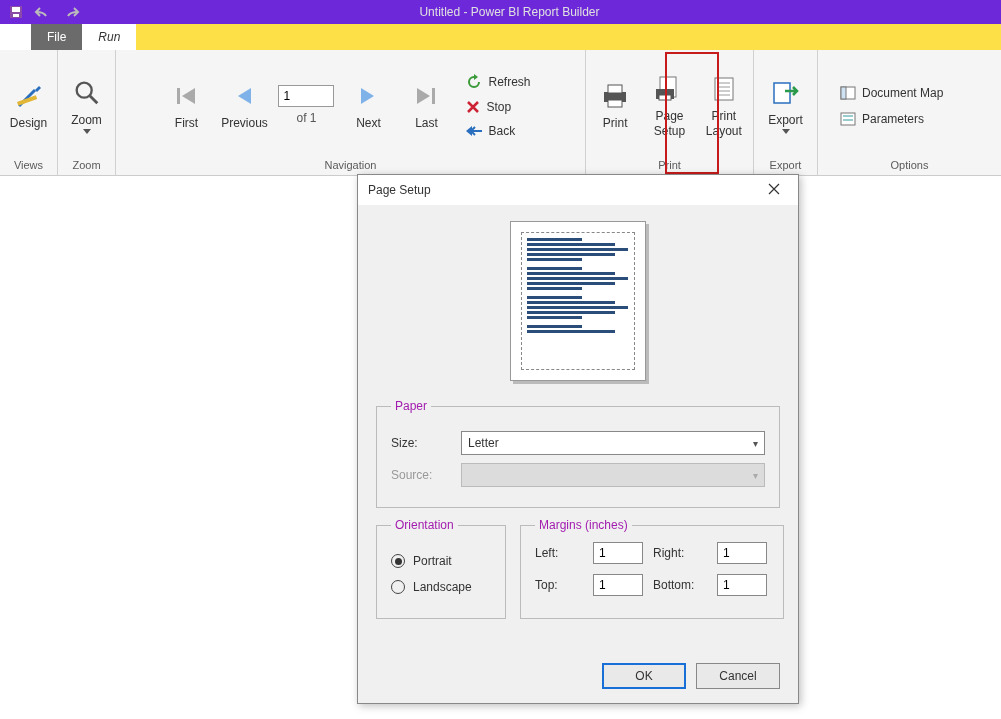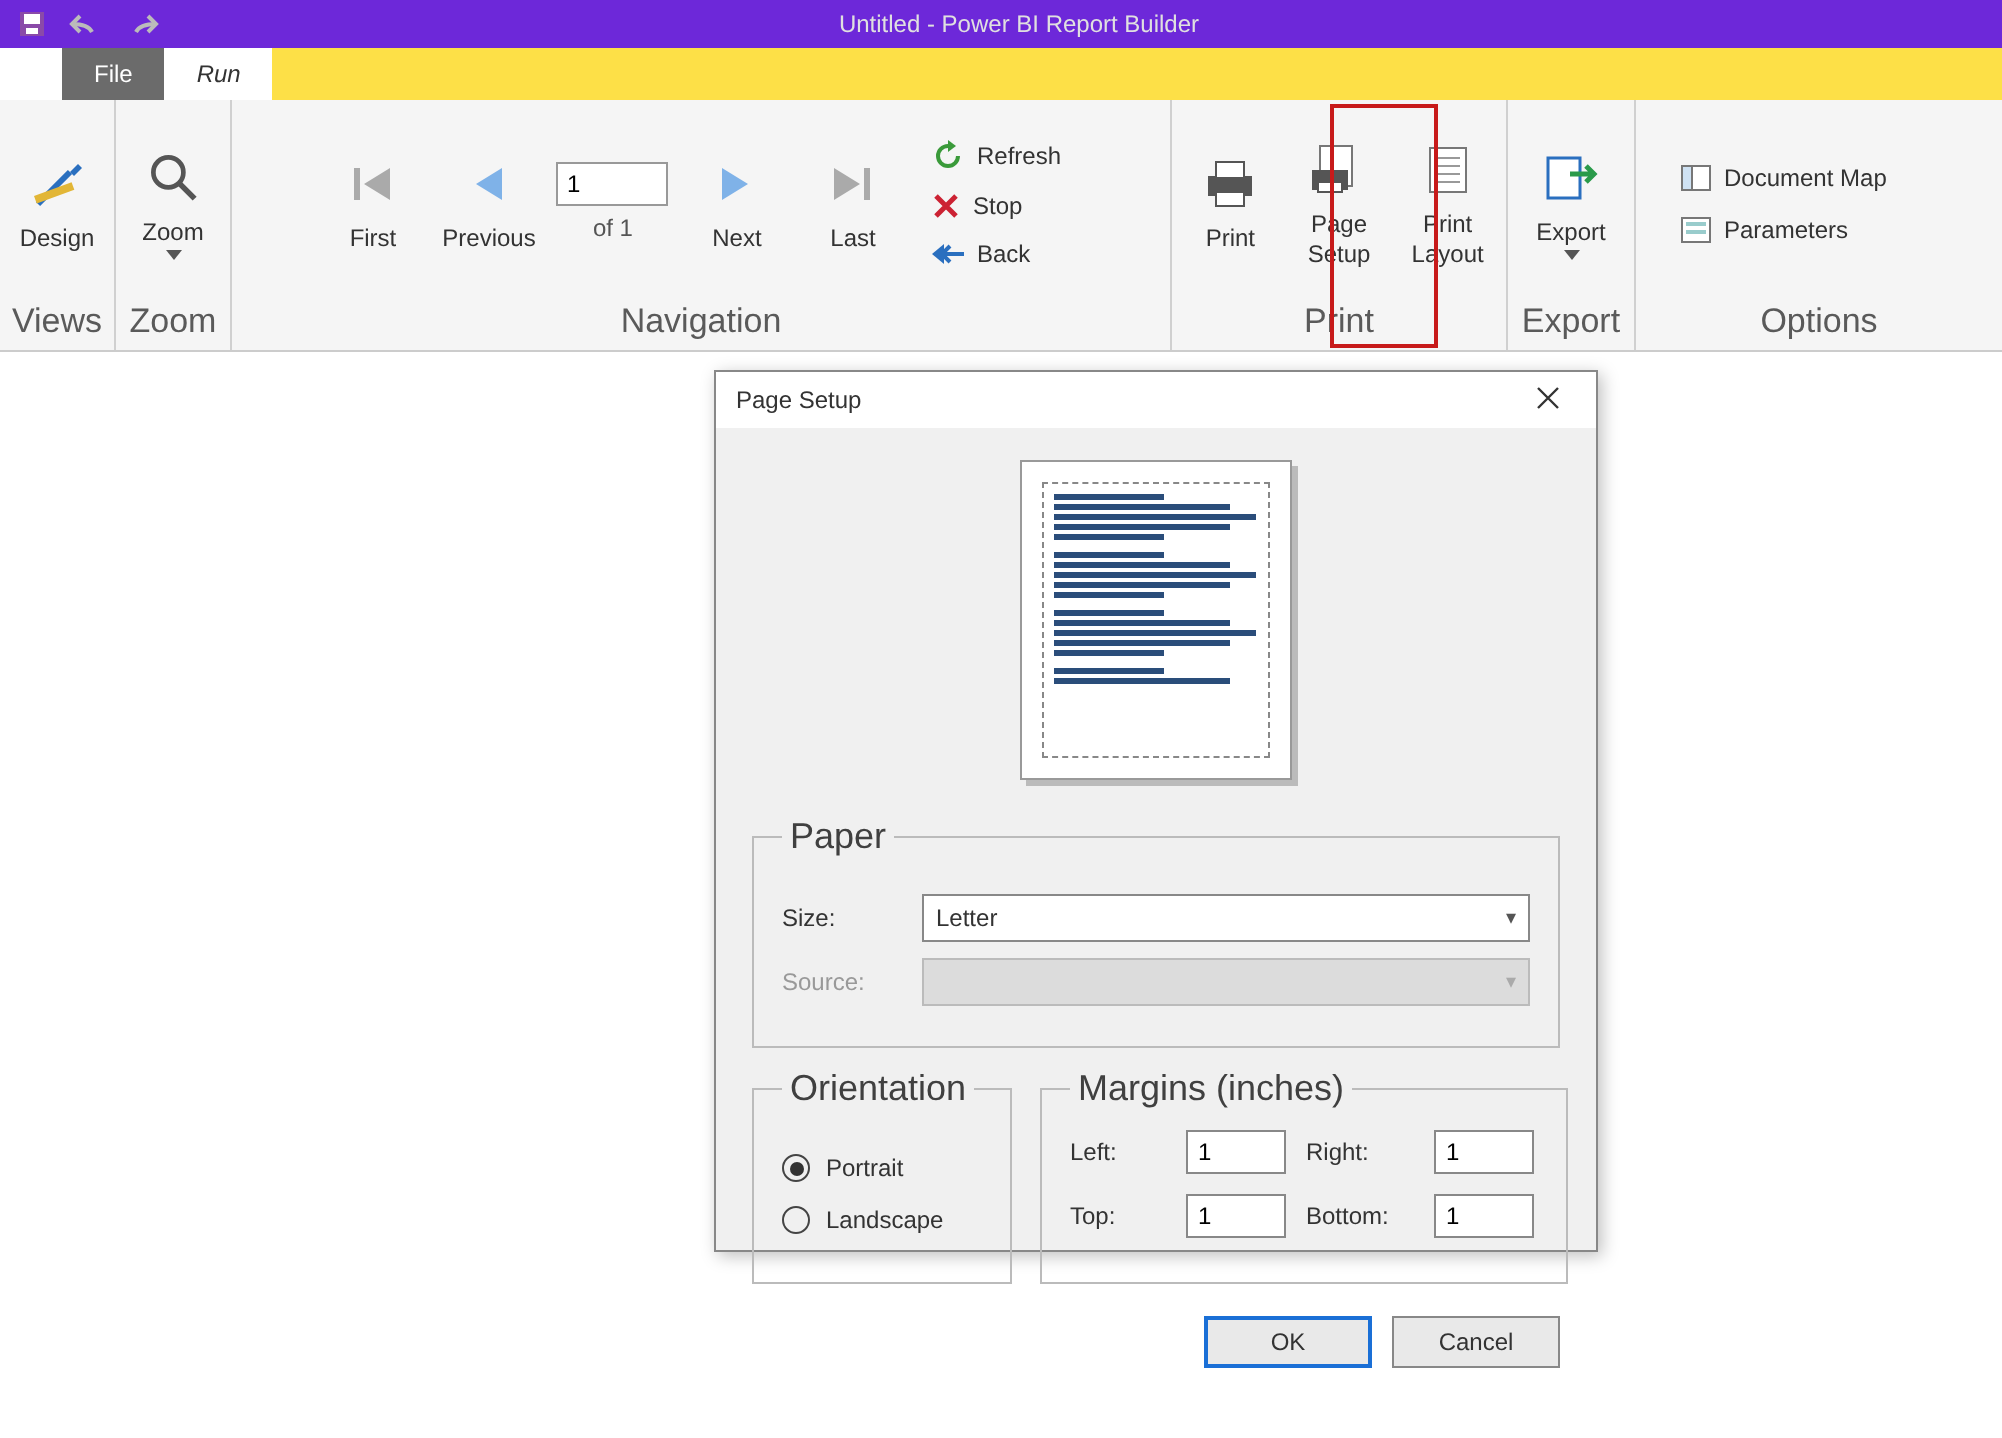--- a/index.html
+++ b/index.html
@@ -78,21 +78,21 @@
     display: flex;
     flex-direction: column;
     border-right: 1px solid #d0d0d0;
     padding: 4px 6px 2px;
   }
   .group:last-child { border-right: none; }
   .group-body { flex: 1; display: flex; align-items: center; gap: 8px; justify-content: center; }
   .group-label {
     text-align: center;
     color: #5a5a5a;
-    font-size: 17px;
+    font-size: 11px;
     padding: 2px 0 2px;
   }
   .bigbtn {
     display: flex;
     flex-direction: column;
     align-items: center;
     justify-content: flex-start;
     width: 52px;
     padding: 4px 2px;
     gap: 4px;
@@ -131,23 +131,23 @@
   .highlight-box {
     position: absolute;
     border: 2px solid #c71a1a;
     pointer-events: none;
   }
 
   
   .dialog {
     position: absolute;
     left: 357px;
-    top: 185px;
+    top: 174px;
     width: 442px;
-    height: 441px;
+    height: 530px;
     background: #f0f0f0;
     border: 1px solid #888;
     box-shadow: 2px 2px 8px rgba(0,0,0,0.25);
     display: flex;
     flex-direction: column;
   }
   .dlg-title {
     height: 30px;
     background: #fff;
     display: flex;
@@ -178,21 +178,21 @@
   }
   .preview .line.short { width: 50%; }
   .preview .line.med { width: 80%; }
   .preview .line.full { width: 92%; }
 
   fieldset {
     border: 1px solid #bbb;
     padding: 10px 14px 12px;
     margin: 0;
   }
-  legend { color:#404040; font-size:18px; padding: 0 4px; }
+  legend { color:#a21caf; font-size:12px; padding: 0 4px; }
 
   .formrow { display:flex; align-items:center; gap: 10px; margin: 8px 0; }
   .formrow label { width: 60px; color:#333; }
   .formrow.disabled label { color:#999; }
   .select {
     flex:1; height:24px; border:1px solid #888; background:#fff;
     display:flex; align-items:center; justify-content:space-between;
     padding: 0 6px; cursor:pointer;
   }
   .select.disabled { background:#dcdcdc; color:#999; border-color:#bbb; cursor:default;}

